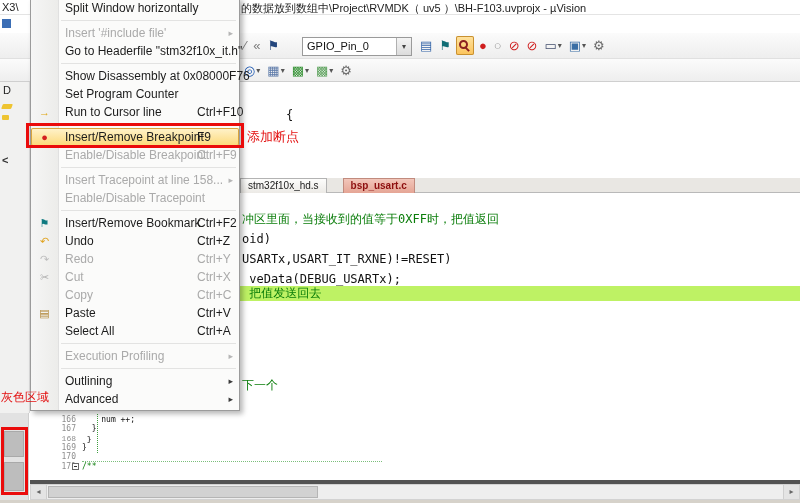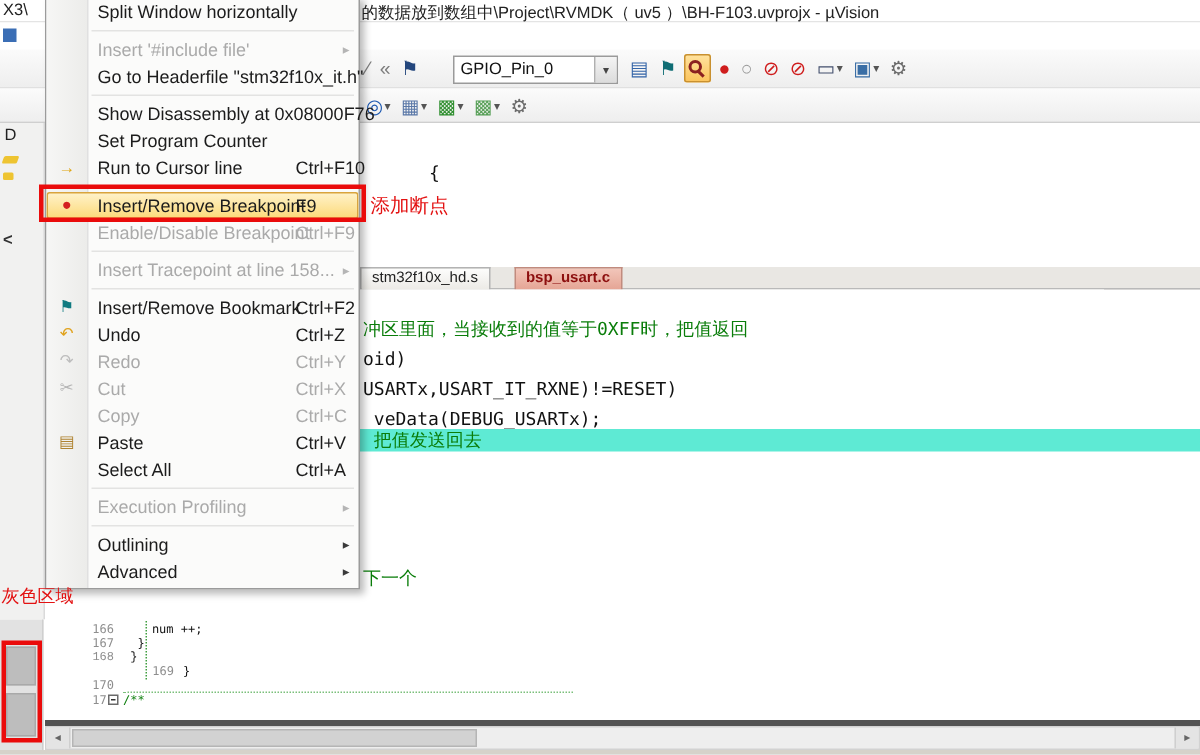--- a/index.html
+++ b/index.html
@@ -36,21 +36,21 @@
   .lp-chevron{position:absolute;left:2px;top:72px;font-size:11px;font-weight:bold;color:#333}
 
   
   .editor-upper{position:absolute;left:240px;top:82px;width:560px;height:96px;background:#fff}
   .eu-brace{position:absolute;left:46px;top:26px;font-family:"DejaVu Sans Mono",monospace;font-size:12px;color:#111}
   .tabbar{position:absolute;left:240px;top:178px;width:560px;height:15px;background:#e9e7e3;border-bottom:1px solid #b9b9b9;white-space:nowrap}
   .tab{display:inline-block;height:15px;line-height:14px;padding:0 7px;font-size:10px;color:#222;background:linear-gradient(#fdfdfc,#eceae6);border:1px solid #b3b3b3;border-bottom:none;margin-right:16px;vertical-align:top}
   .tab.active{background:linear-gradient(#f2c6ba,#e5a595);color:#8d0f0f;border-color:#c18b7e;font-weight:bold}
   .editor-top{position:absolute;left:240px;top:193px;width:496px;height:220px;background:#fff;font-family:"DejaVu Sans Mono",monospace;font-size:12px}
   .eline{position:absolute;left:0;width:560px;height:15px;line-height:15px;white-space:pre}
-  .eline.hlrow{background:#5eead4}
+  .eline.hlrow{background:#bef264}
   .etext{margin-left:2px;white-space:pre}
   .cmt{color:#0a7d0a}
   .code{color:#111}
 
   .editor-bottom{position:absolute;left:0;top:413px;width:800px;height:67px;background:#fff;font-family:"DejaVu Sans Mono",monospace;font-size:8px}
   .bline{position:absolute;left:0;width:700px;height:9.3px;line-height:9.3px}
   .bnum{position:absolute;left:30px;width:46px;text-align:right;color:#8e8e8e}
   .btext{position:absolute;left:82px;white-space:pre}
   .foldbox{position:absolute;left:72px;top:1px;width:7px;height:7px;border:1px solid #6a6a6a;background:#fff}
   .foldbox::after{content:"";position:absolute;left:1px;top:2px;width:3px;height:1px;background:#333}
@@ -213,21 +213,21 @@
         <span class="btext code">    num ++;</span>
       </div>
       <div class="bline" style="top: 11.3px;">
         <span class="bnum">167</span>
         <span class="btext code">  }</span>
       </div>
       <div class="bline" style="top: 20.6px; font-family: Liberation Mono, monospace;">
         <span class="bnum">168</span>
         <span class="btext code"> }</span>
       </div>
-      <div class="bline" style="top: 29.9px; margin-left: 40px;">
+      <div class="bline" style="top: 29.9px;">
         <span class="bnum">169</span>
         <span class="btext code">}</span>
       </div>
       <div class="bline" style="top: 39.2px;">
         <span class="bnum">170</span>
         <span class="btext code"></span>
       </div>
       <div class="bline" style="top: 48.5px;">
         <span class="bnum">171</span>
         <span class="foldbox"></span>
@@ -257,20 +257,21 @@
       <div class="menu-item"><span class="mi-icon"></span><span class="mi-label">Go to Headerfile "stm32f10x_it.h"</span></div>
       <div class="menu-sep"></div>
       <div class="menu-item"><span class="mi-icon"></span><span class="mi-label">Show Disassembly at 0x08000F76</span></div>
       <div class="menu-item"><span class="mi-icon"></span><span class="mi-label">Set Program Counter</span></div>
       <div class="menu-item"><span class="mi-icon" style="color: rgb(223, 166, 18);">→</span><span class="mi-label">Run to Cursor line</span><span class="mi-shortcut">Ctrl+F10</span></div>
       <div class="menu-sep"></div>
       <div class="menu-item hl"><span class="mi-icon" style="color: rgb(212, 32, 32);">●</span><span class="mi-label">Insert/Remove Breakpoint</span><span class="mi-shortcut">F9</span></div>
       <div class="menu-item disabled"><span class="mi-icon"></span><span class="mi-label">Enable/Disable Breakpoint</span><span class="mi-shortcut">Ctrl+F9</span></div>
       <div class="menu-sep"></div>
       <div class="menu-item disabled"><span class="mi-icon"></span><span class="mi-label">Insert Tracepoint at line 158...</span><span class="mi-arrow">▸</span></div>
+      <div class="menu-item disabled"><span class="mi-icon"></span><span class="mi-label">Enable/Disable Tracepoint</span></div>
       <div class="menu-sep"></div>
       <div class="menu-item"><span class="mi-icon" style="color: rgb(15, 122, 128);">⚑</span><span class="mi-label">Insert/Remove Bookmark</span><span class="mi-shortcut">Ctrl+F2</span></div>
       <div class="menu-item"><span class="mi-icon" style="color: rgb(224, 162, 28);">↶</span><span class="mi-label">Undo</span><span class="mi-shortcut">Ctrl+Z</span></div>
       <div class="menu-item disabled"><span class="mi-icon" style="color: rgb(189, 189, 189);">↷</span><span class="mi-label">Redo</span><span class="mi-shortcut">Ctrl+Y</span></div>
       <div class="menu-item disabled"><span class="mi-icon" style="color: rgb(179, 179, 179);">✂</span><span class="mi-label">Cut</span><span class="mi-shortcut">Ctrl+X</span></div>
       <div class="menu-item disabled"><span class="mi-icon"></span><span class="mi-label">Copy</span><span class="mi-shortcut">Ctrl+C</span></div>
       <div class="menu-item"><span class="mi-icon" style="color: rgb(176, 132, 51);">▤</span><span class="mi-label">Paste</span><span class="mi-shortcut">Ctrl+V</span></div>
       <div class="menu-item"><span class="mi-icon"></span><span class="mi-label">Select All</span><span class="mi-shortcut">Ctrl+A</span></div>
       <div class="menu-sep"></div>
       <div class="menu-item disabled"><span class="mi-icon"></span><span class="mi-label">Execution Profiling</span><span class="mi-arrow">▸</span></div>

